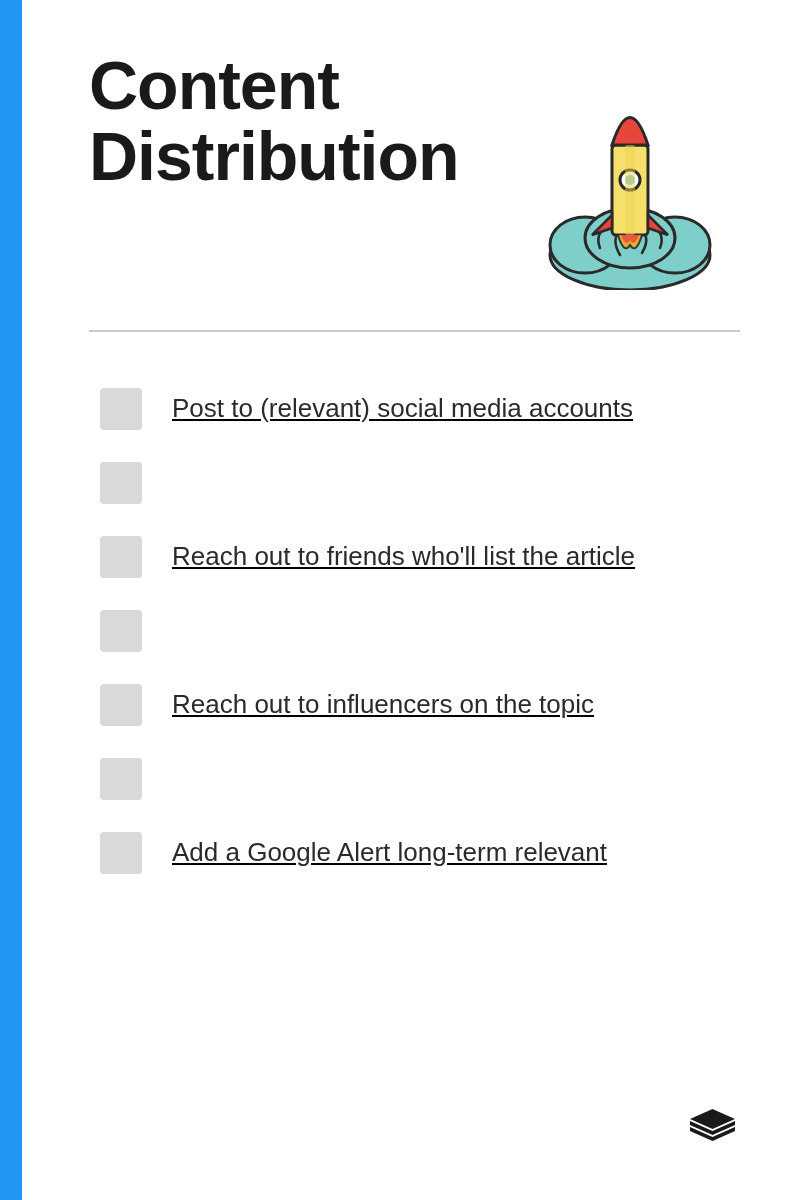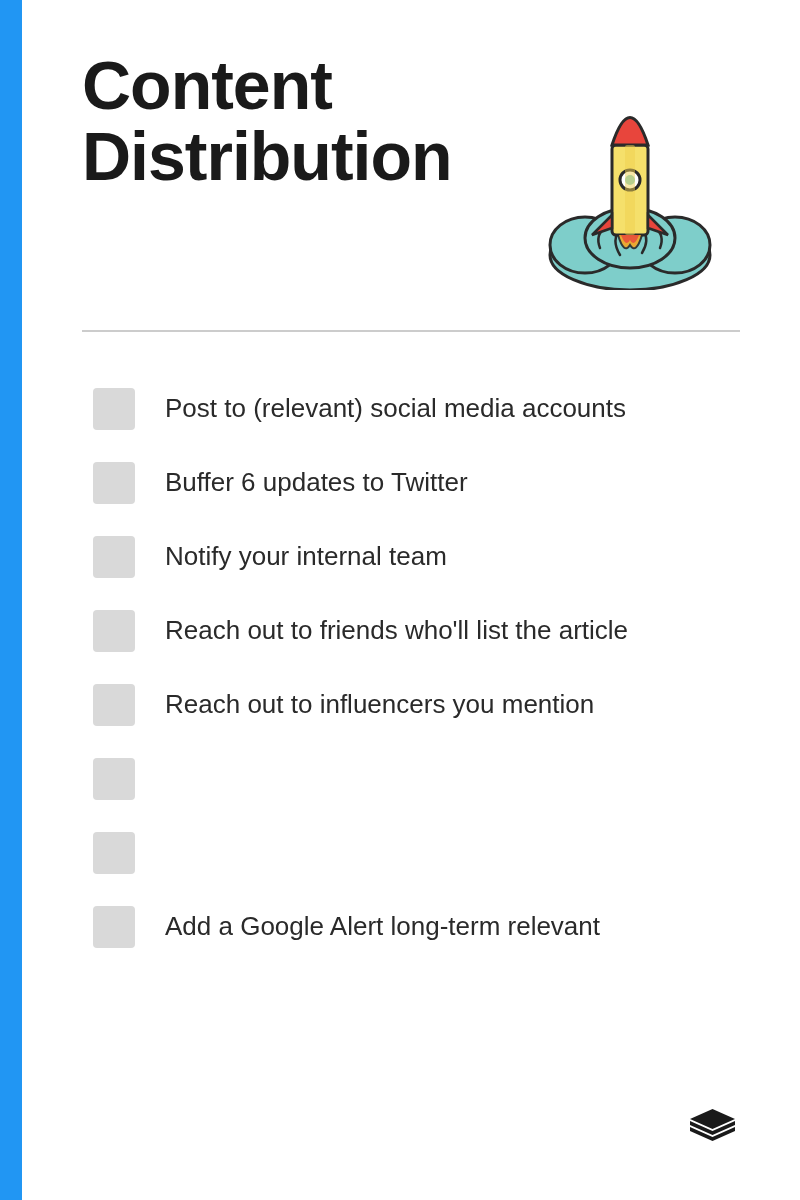--- a/index.html
+++ b/index.html
@@ -20,21 +20,21 @@
     .blue-bar {
       position: absolute;
       left: 0;
       top: 0;
       width: 22px;
       height: 100%;
       background: #2196F3;
     }
 
     .main-content {
-      margin-left: 22px;
+      margin-left: 29px;
       padding: 50px 60px 50px 60px;
       height: 100%;
       position: relative;
     }
 
     .header-section {
       display: flex;
       justify-content: space-between;
       align-items: flex-start;
       margin-bottom: 30px;
@@ -74,20 +74,21 @@
       display: flex;
       flex-direction: column;
       gap: 0px;
     }
 
     .checklist-item {
       display: flex;
       align-items: center;
       padding: 16px 11px;
       border-bottom: none;
+      text-decoration: underline;
     }
 
     .checkbox {
       width: 42px;
       height: 42px;
       background: #d9d9d9;
       border-radius: 4px;
       flex-shrink: 0;
       margin-right: 30px;
     }
@@ -161,36 +162,31 @@
 
   <hr class="divider">
 
   <ul class="checklist" id="checklist-container">
   <li class="checklist-item">
         <div class="checkbox"></div>
         <span class="checklist-label">Post to (relevant) social media accounts</span>
       </li>
       <li class="checklist-item">
         <div class="checkbox"></div>
-        <span class="checklist-label">Buffer 6 updates to Twitter</span>
-      </li>
-      <li class="checklist-item">
-        <div class="checkbox"></div>
-        <span class="checklist-label">Notify your internal team</span>
       </li>
       <li class="checklist-item">
         <div class="checkbox"></div>
         <span class="checklist-label">Reach out to friends who'll list the article</span>
       </li>
       <li class="checklist-item">
         <div class="checkbox"></div>
-        <span class="checklist-label">Reach out to influencers you mention</span>
-      </li>
-      <li class="checklist-item">
-        <div class="checkbox"></div>
+      </li>
+      <li class="checklist-item">
+        <div class="checkbox"></div>
+        <span class="checklist-label">Reach out to influencers on the topic</span>
       </li>
       <li class="checklist-item">
         <div class="checkbox"></div>
       </li>
       <li class="checklist-item">
         <div class="checkbox"></div>
         <span class="checklist-label">Add a Google Alert long-term relevant</span>
       </li>
     </ul>
 

